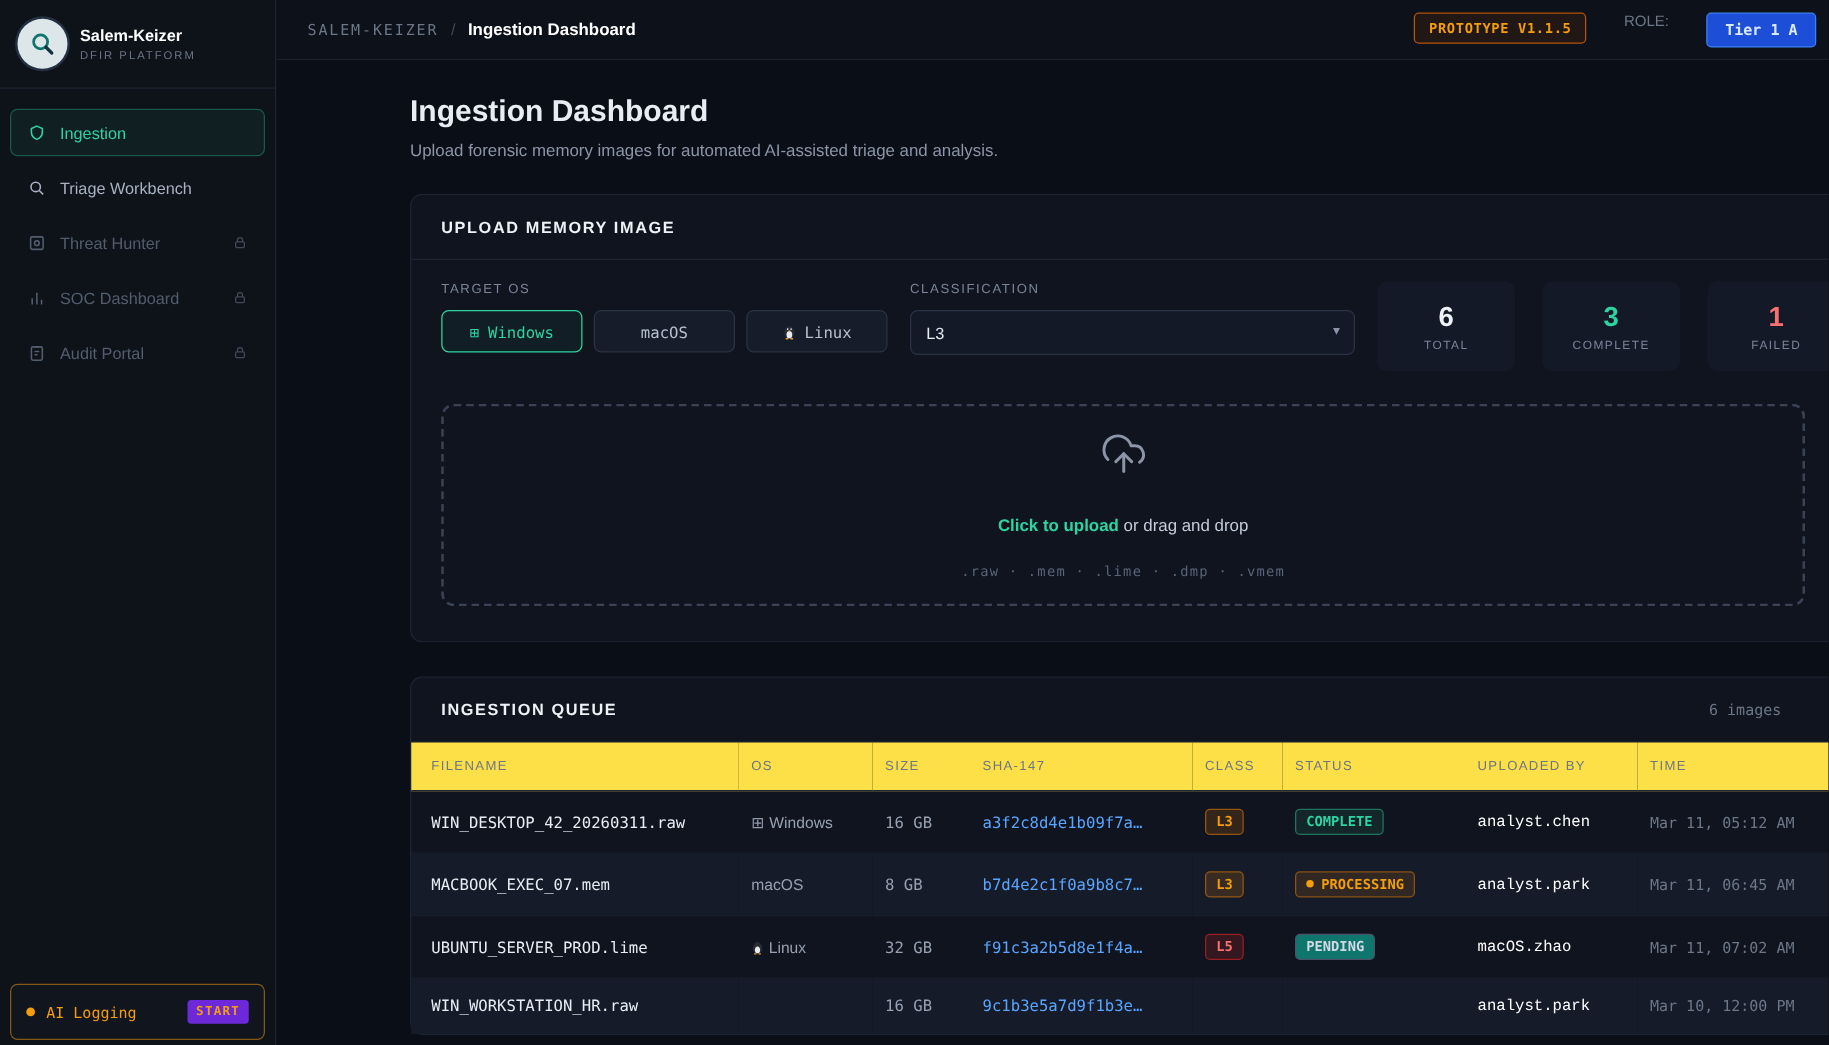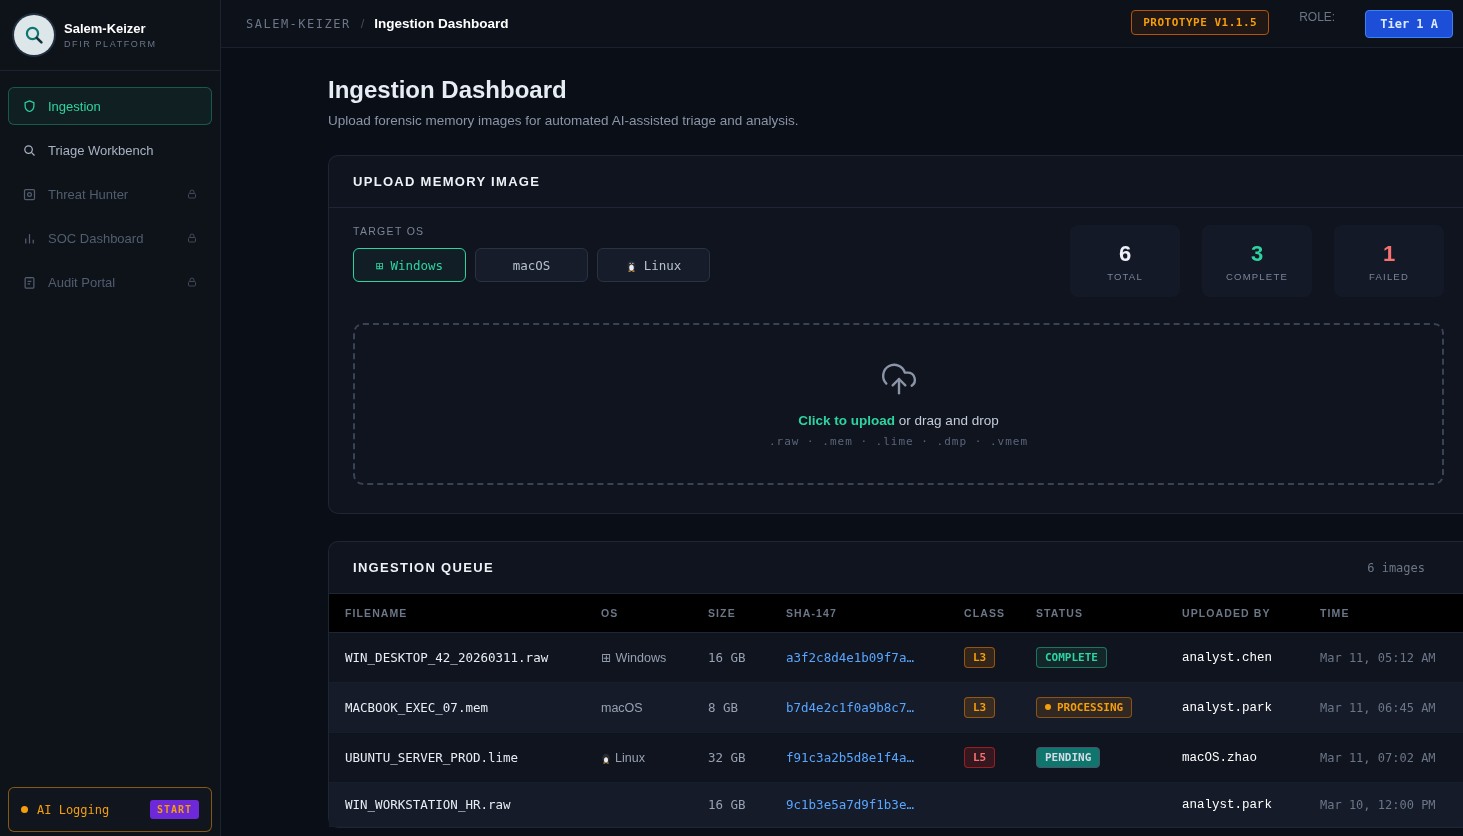--- a/index.html
+++ b/index.html
@@ -52,28 +52,28 @@
   .os-btn.active{color:#2dd4a0;border-color:#2dd4a0;background:rgba(45,212,160,.06)}
   .select-wrap{position:relative;width:356px}
   select{width:100%;height:36px;appearance:none;-webkit-appearance:none;background:#141927;border:1px solid #2a3344;border-radius:6px;color:#e6edf3;font-size:13px;padding:0 12px;font-family:inherit;cursor:pointer}
   .select-arrow{position:absolute;right:12px;top:10px;color:#8b95a7;font-size:11px;pointer-events:none}
   .stats{margin-left:auto;display:flex;gap:22px;padding-right:9px}
   .stat{width:110px;height:72px;background:#141927;border-radius:8px;display:flex;flex-direction:column;align-items:center;justify-content:center;gap:4px}
   .stat-val{font-size:22px;font-weight:bold;color:#eef2f7}
   .stat-val.green{color:#2dd4a0}
   .stat-val.red{color:#f87171}
   .stat-label{font-size:9.5px;letter-spacing:1.2px;color:#7a8598}
-  .dropzone{margin:26px 9px 0 0;border:2px dashed #3a4356;border-radius:10px;height:162px;display:flex;flex-direction:column;align-items:center;justify-content:center;gap:7px;cursor:pointer}
+  .dropzone{margin:26px 9px 0 0;border:2px dashed #3a4356;border-radius:10px;height:162px;display:flex;flex-direction:column;align-items:center;justify-content:center;gap:23px;cursor:pointer}
   .dz-text{font-size:13.5px;color:#c3ccda;margin-top:8px}
   .dz-cta{color:#2dd4a0;font-weight:bold}
   .dz-formats{font-family:"DejaVu Sans Mono",monospace;font-size:11px;color:#59647a;letter-spacing:1px}
 
   
   table{width:100%;border-collapse:collapse}
-  thead th{background:#000000;text-align:left;font-size:10.5px;letter-spacing:1.1px;color:#6b7687;font-weight:bold;padding:13px 10px;border-bottom:1px solid #1e2534}
+  thead th{background:#fde047;text-align:left;font-size:10.5px;letter-spacing:1.1px;color:#6b7687;font-weight:normal;padding:13px 10px;border-bottom:1px solid #1e2534}
   tbody td{padding:14px 10px;font-size:12.5px;border-bottom:1px solid #171e2b;vertical-align:middle}
   tbody tr:nth-child(even){background:#151b29}
   thead th:first-child,tbody td:first-child{padding-left:16px}
   .c-file{width:262px}.c-os{width:107px}.c-size{width:78px}.c-sha{width:178px}.c-class{width:72px}.c-status{width:146px}.c-user{width:138px}
   .td-file{font-family:"DejaVu Sans Mono",monospace;color:#e6edf3}
   .td-os{color:#97a1b2}
   .os-glyph{color:#8f99aa;margin-right:4px}
   .td-size{font-family:"DejaVu Sans Mono",monospace;color:#97a1b2}
   .td-sha{font-family:"DejaVu Sans Mono",monospace;color:#58a6ff;cursor:pointer}
   .td-user{font-family:Liberation Mono, monospace;color:#ffffff}
@@ -220,20 +220,29 @@
                       <circle cx="7.5" cy="4.6" r="0.7" fill="#e8ecf2"></circle>
                       <polygon points="4.9,5.8 7.1,5.8 6,7.1" fill="#f0a030"></polygon>
                       <rect x="2.6" y="12.4" width="2.6" height="1.3" rx="0.6" fill="#f0a030"></rect>
                       <rect x="6.8" y="12.4" width="2.6" height="1.3" rx="0.6" fill="#f0a030"></rect>
                     </svg>
                 </span>
                 <span>Linux</span>
               </button>
             </div>
           </div>
+          <div>
+            <div class="field-label">CLASSIFICATION</div>
+            <div class="select-wrap">
+              <select>
+                <option>L3</option>
+              </select>
+              <span class="select-arrow">▾</span>
+            </div>
+          </div>
           <div class="stats">
             <div class="stat">
               <div class="stat-val">6</div>
               <div class="stat-label">TOTAL</div>
             </div>
             <div class="stat">
               <div class="stat-val green">3</div>
               <div class="stat-label">COMPLETE</div>
             </div>
             <div class="stat">

